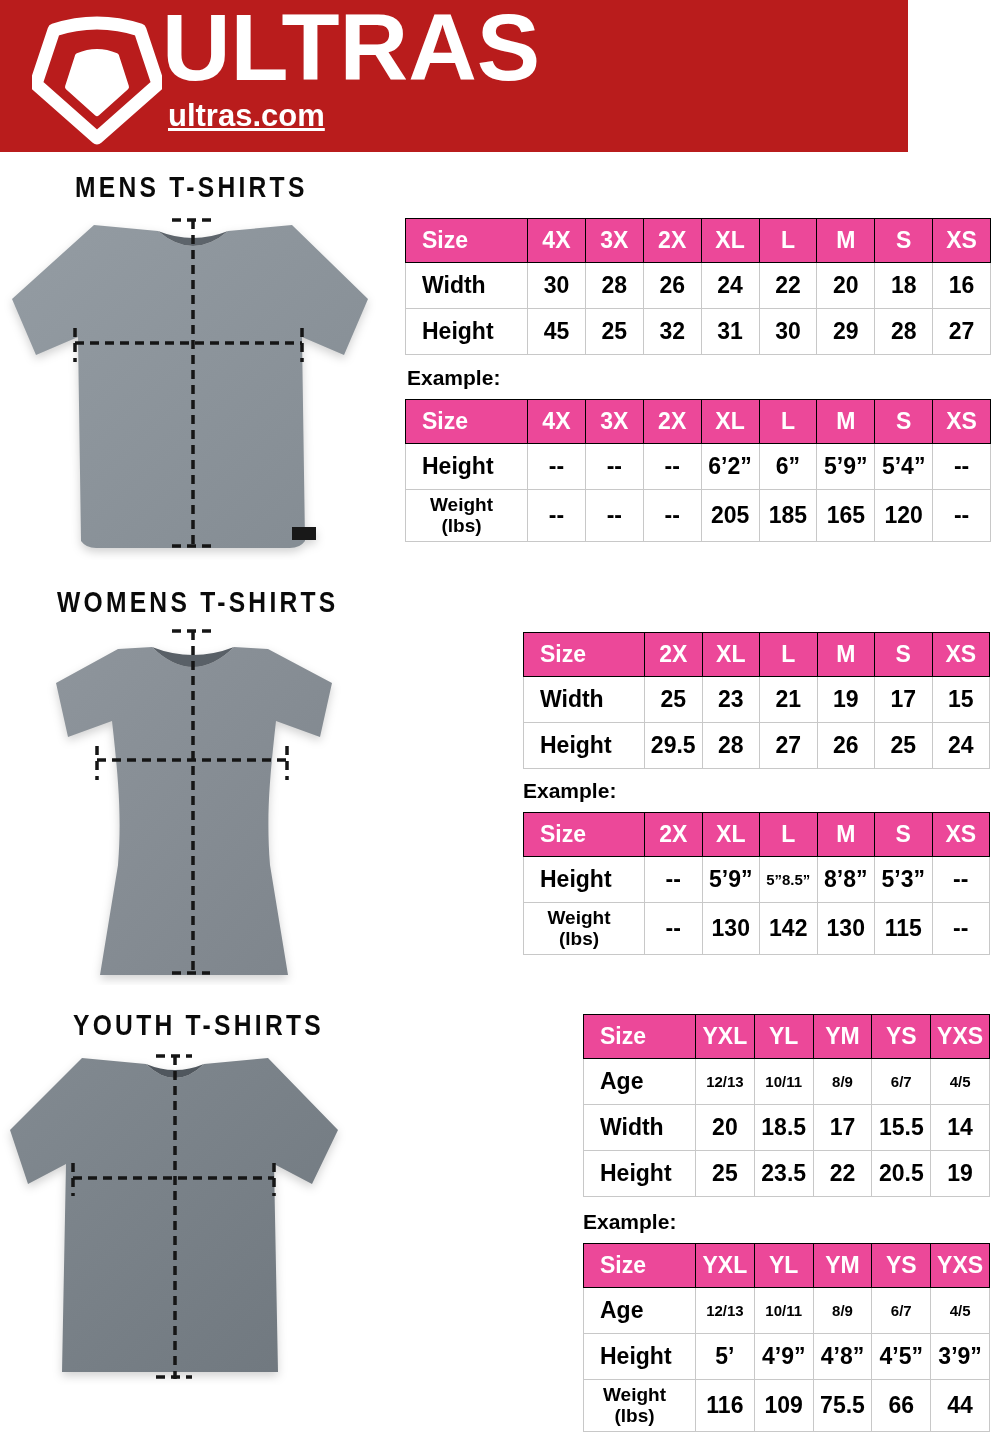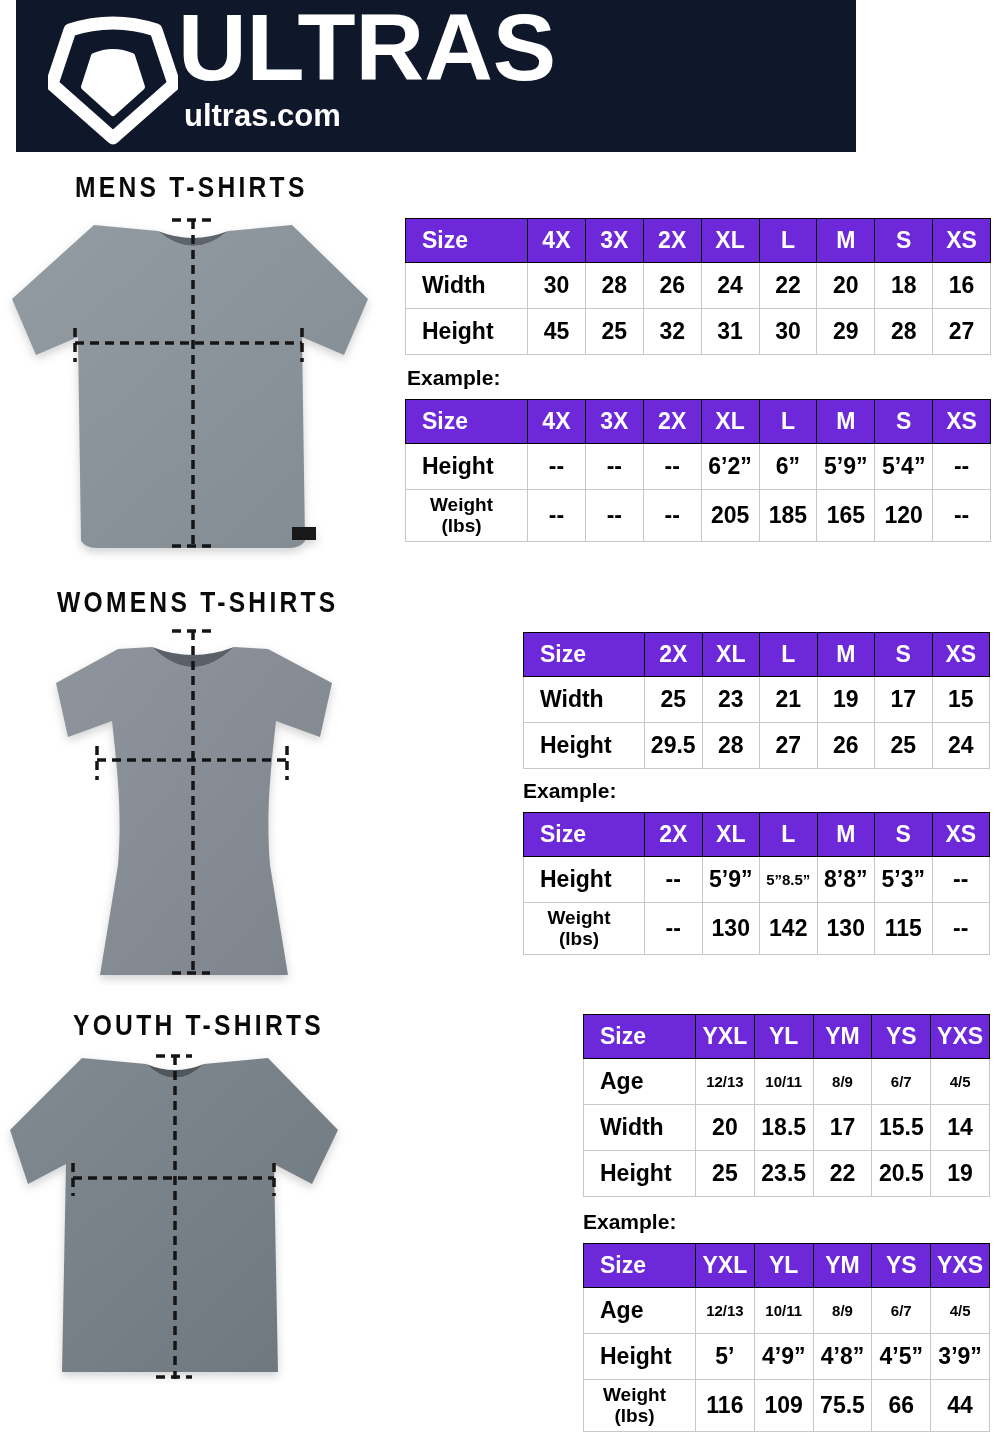--- a/index.html
+++ b/index.html
@@ -3,42 +3,42 @@
 <meta charset="utf-8">
 <style>
   * { margin:0; padding:0; box-sizing:border-box; }
   html,body { background:#ffffff; }
   #page {
     position:relative; width:1000px; height:1444px;
     background:#ffffff; overflow:hidden;
     font-family:"Liberation Sans", sans-serif;
   }
   
-  .topbar { position:absolute; left:16px; top:0; width:840px; height:152px; background:#0f172a; }
+  .topbar { position:absolute; left:0; top:0; width:908px; height:152px; background:#b91c1c; }
   .brand {
     position:absolute; left:162px; top:-8px; color:#fff;
     font-weight:bold; font-size:95px; line-height:110px; letter-spacing:0px; white-space:nowrap;
   }
   .site {
     position:absolute; left:168px; top:98px; color:#fff;
-    font-weight:bold; font-size:31px; white-space:nowrap;
+    font-weight:bold; font-size:31px; white-space:nowrap;text-decoration:underline;
   }
   .logo { position:absolute; left:32px; top:8px; }
   
   .sec-title {
     position:absolute; font-weight:bold; font-size:30px; letter-spacing:4px;
     transform:scaleX(0.82); transform-origin:left top; white-space:nowrap; color:#0a0a0a;
   }
   
   .sizetable {
     position:absolute; border-collapse:collapse; table-layout:fixed;
     background:#fff; border:1px solid #c8c8c8;
   }
   .sizetable th {
-    background:#6d28d9; color:#fff; border:1px solid #000;
+    background:#ec4899; color:#fff; border:1px solid #000;
     font-size:23px; font-weight:bold; text-align:center; padding:0;
   }
   .sizetable td {
     border:1px solid #c8c8c8; color:#000;
     font-size:23px; font-weight:bold; text-align:center; padding:0;
   }
   .sizetable thead tr { height:44px; }
   .sizetable tbody tr { height:46px; }
   .sizetable tbody tr.tall { height:52px; }
   .sizetable .lbl { text-align:left; padding-left:16px; }

